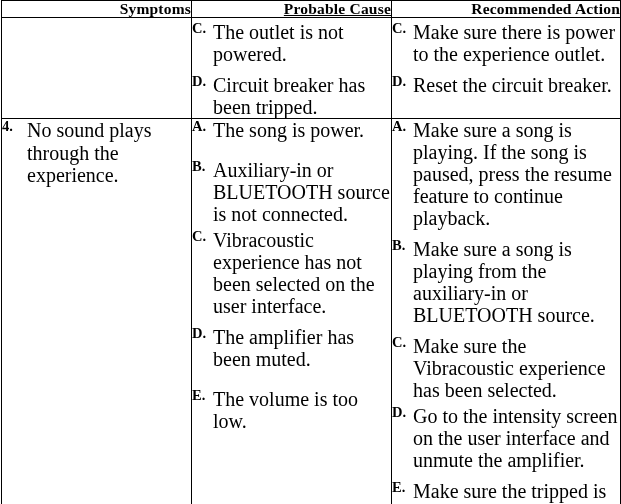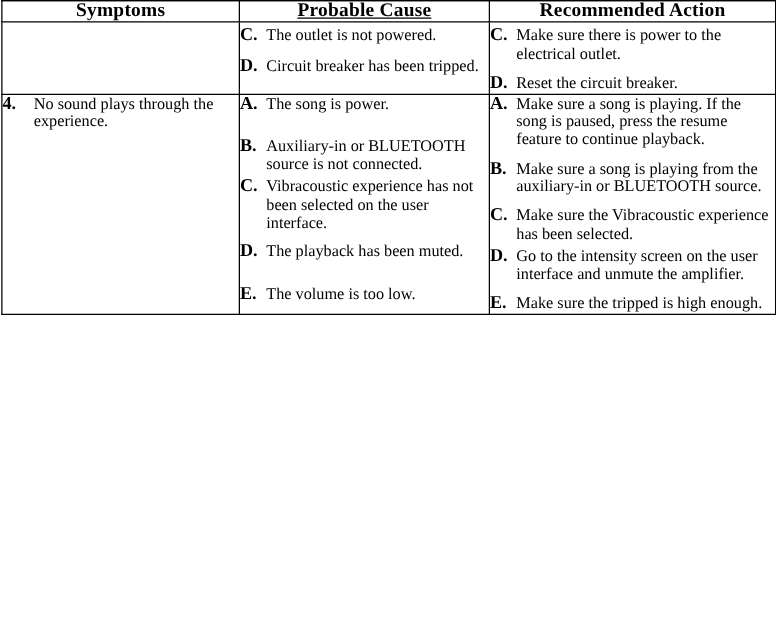--- a/index.html
+++ b/index.html
@@ -29,21 +29,21 @@
   table.troubleshoot td, table.troubleshoot th {
     border: 1px solid #000000;
     vertical-align: top;
     padding: 0;
   }
   
   thead th {
     font-family: "Liberation Serif", serif;
     font-weight: bold;
     font-size: 15.5px;
-    text-align: center;
+    text-align: right;
     padding: 1px 0 3px 6px;
     line-height: 1.05;
     letter-spacing: 0.2px;
   }
   .col-sym { width: 190px; }
   .col-cause { width: 200px; text-decoration: underline; }
   .col-action { width: 229px; margin-top: 13px; }
 
   
   td.cell {
@@ -65,21 +65,21 @@
     width: 21px;
     font-size: 14.5px;
     line-height: 1.1;
   }
   .marker.num {
     width: 25px;
     text-align: left;
   }
   .text {
     flex: 1 1 auto;
-    font-size: 13px;
+    font-size: 20px;
     line-height: 1.1;
     word-wrap: break-word;
   }
   .gap-lg + .item { margin-top: 18px; }
   .item.tight + .item { margin-top: 4px; }
 
   .sym-cell {
     padding-top: 4px;
     padding-left: 6px;
   }
@@ -129,21 +129,21 @@
             <span class="text">The outlet is not powered.</span>
           </div>
           <div class="item">
             <span class="marker">D.</span>
             <span class="text">Circuit breaker has been tripped.</span>
           </div>
         </td>
         <td class="cell">
           <div class="item">
             <span class="marker">C.</span>
-            <span class="text">Make sure there is power to the electrical outlet.</span>
+            <span class="text">Make sure there is power to the experience outlet.</span>
           </div>
           <div class="item">
             <span class="marker">D.</span>
             <span class="text">Reset the circuit breaker.</span>
           </div>
         </td>
       </tr>
 
       <tr>
         <td class="cell sym-cell">
@@ -160,21 +160,21 @@
           <div class="item tight">
             <span class="marker">B.</span>
             <span class="text">Auxiliary-in or BLUETOOTH source is not connected.</span>
           </div>
           <div class="item">
             <span class="marker">C.</span>
             <span class="text">Vibracoustic experience has not been selected on the user interface.</span>
           </div>
           <div class="item gap-lg">
             <span class="marker">D.</span>
-            <span class="text">The playback has been muted.</span>
+            <span class="text">The amplifier has been muted.</span>
           </div>
           <div class="item">
             <span class="marker">E.</span>
             <span class="text">The volume is too low.</span>
           </div>
         </td>
         <td class="cell">
           <div class="item">
             <span class="marker">A.</span>
             <span class="text">Make sure a song is playing. If the song is paused, press the resume feature to continue playback.</span>

